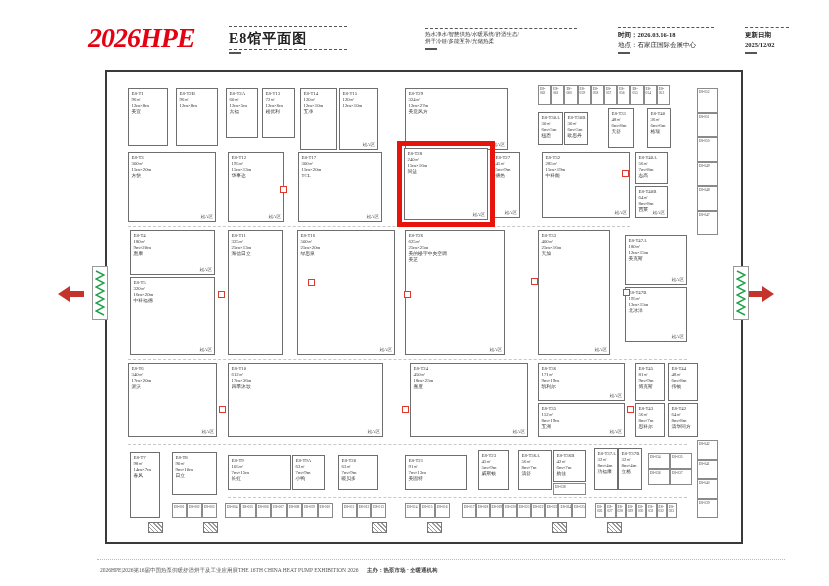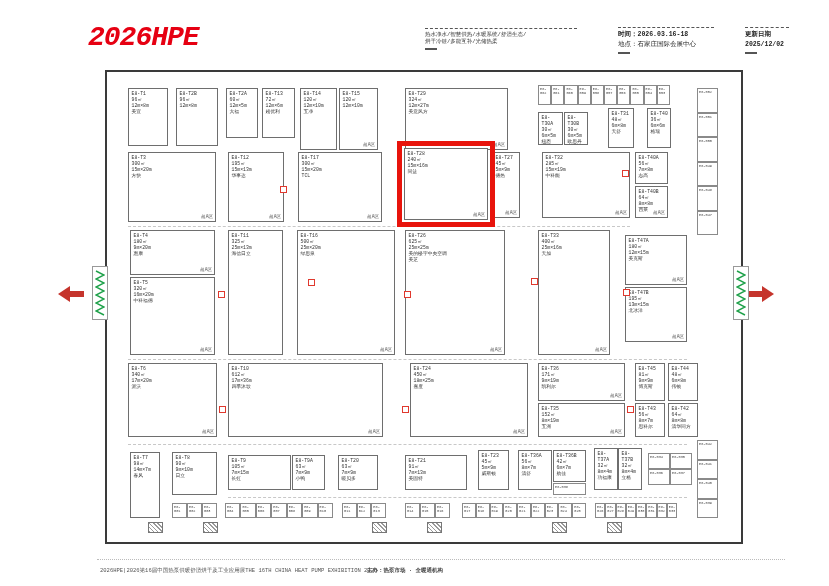--- a/index.html
+++ b/index.html
@@ -1,17 +1,17 @@
 <!DOCTYPE html>
 <html><head>
 <meta charset="utf-8">
 <style>
   html,body{margin:0;padding:0;background:#fff;}
   #stage{position:relative;width:829px;height:586px;background:#fff;overflow:hidden;
-         font-family:Liberation Mono, monospace;}
+         font-family:Liberation Serif, serif;}
   
   .brand{position:absolute;left:88px;top:22px;font-size:28px;font-weight:bold;font-style:italic;
          color:#e60012;letter-spacing:-1px;}
   .hblock{position:absolute;color:#222;}
   .dashline{border-top:1px dashed #555;height:0;margin-bottom:2px;}
   .dashshort{border-top:2px solid #555;width:12px;height:0;margin-top:2px;}
   .htitle{font-size:14px;font-weight:bold;letter-spacing:1px;padding:1px 0;}
   .tiny{font-size:5.5px;line-height:1.35;color:#333;}
   .meta{font-size:6.5px;line-height:1.5;color:#222;}
   .meta b{font-weight:bold;}
@@ -35,20 +35,26 @@
   .footline{position:absolute;left:97px;top:559px;width:688px;border-top:1px dotted #bbb;}
   .foot{position:absolute;top:567px;font-size:5.5px;color:#555;}
 </style>
 </head>
 <body>
 
 <div id="stage">
 
   <div class="brand">2026HPE</div>
 
+  <div class="hblock" style="left:229px;top:26px;width:118px;">
+    <div class="dashline"></div>
+    <div class="htitle">E8馆平面图</div>
+    <div class="dashline"></div>
+    <div class="dashshort"></div>
+  </div>
 
   <div class="hblock" style="left:425px;top:28px;width:152px;">
     <div class="dashline"></div>
     <div class="tiny">热水净水/智慧供热/水暖系统/舒适生态/</div>
     <div class="tiny">烘干冷链/多能互补/光储热柔</div>
     <div class="dashshort"></div>
   </div>
 
   <div class="hblock" style="left:618px;top:27px;width:96px;">
     <div class="dashline"></div>

